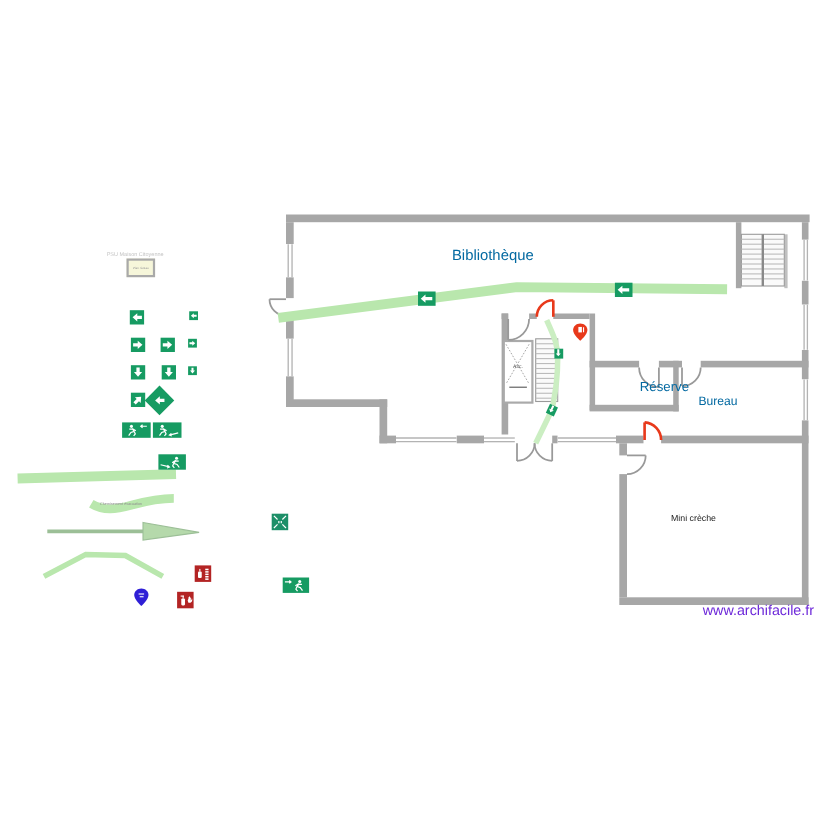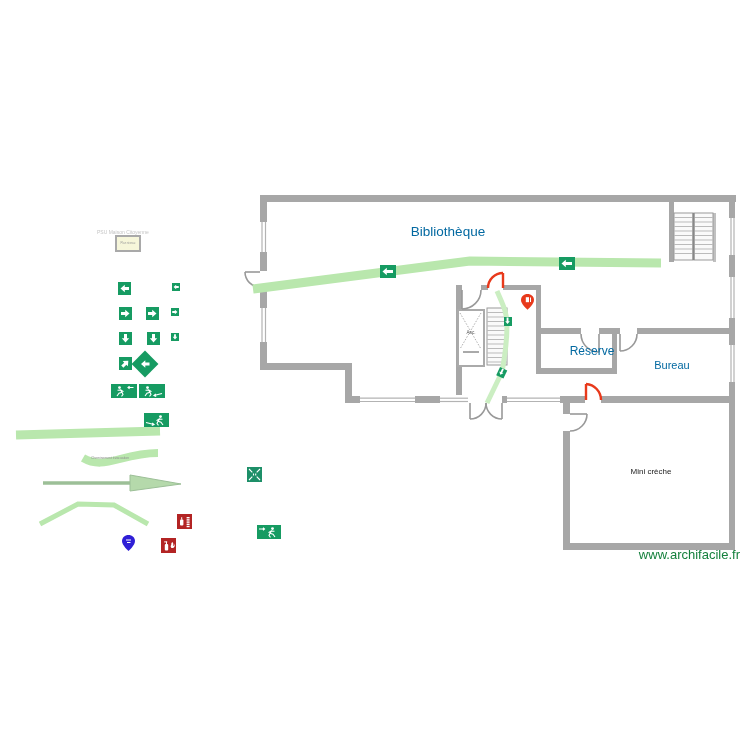--- a/index.html
+++ b/index.html
@@ -1,30 +1,30 @@
 <!DOCTYPE html>
 <html><head>
 <meta charset="utf-8">
 <style>
   html,body{margin:0;padding:0;background:#fff;}
   #stage{position:relative;width:750px;height:750px;background:#fff;overflow:hidden;
          font-family:"Liberation Sans",sans-serif;}
   #plan-svg{position:absolute;left:0;top:0;}
   .lbl{position:absolute;color:#0369a1;white-space:nowrap;}
   #lbl-bibliotheque{left:388px;top:224px;width:120px;font-size:13.5px;text-align:center;}
-  #lbl-reserve{left:556px;top:344px;width:72px;font-size:12px;text-align:center;}
-  #lbl-bureau{left:635px;top:359px;width:74px;font-size:11px;text-align:center;}
-  #lbl-minicreche{left:610px;top:467px;width:82px;font-size:8px;text-align:center;color:#222;}
+  #lbl-reserve{left:568px;top:344px;width:72px;font-size:12px;text-align:center;}
+  #lbl-bureau{left:635px;top:359px;width:74px;font-size:11px;}
+  #lbl-minicreche{left:610px;top:467px;width:82px;font-size:8px;text-align:left;color:#222;}
   #lbl-asc{left:456px;top:330px;width:30px;text-align:center;font-size:9px;color:#555;
            transform:scale(0.52);transform-origin:center top;}
   #note-top{left:97px;top:229px;font-size:10px;color:#c4c4c4;
             transform:scale(0.5);transform-origin:left top;}
   #path-note{left:91px;top:456px;font-size:8px;color:#8f8f8f;
              transform:scale(0.42);transform-origin:left top;}
-  #watermark{left:626px;top:547px;width:114px;font-size:13px;color:#15803d;text-align:right;}
+  #watermark{left:626px;top:547px;width:114px;font-size:13px;color:#6d28d9;text-align:right;}
   #legend-box{position:absolute;left:115px;top:235px;width:26px;height:17px;
               background:#f6f6da;border:2px solid #a9a9a9;box-sizing:border-box;
               display:flex;align-items:center;justify-content:center;}
   #legend-box span{font-size:8px;color:#9a9a9a;transform:scale(0.35);white-space:nowrap;}
 </style>
 </head>
 <body>
 
 <div id="stage">
 

